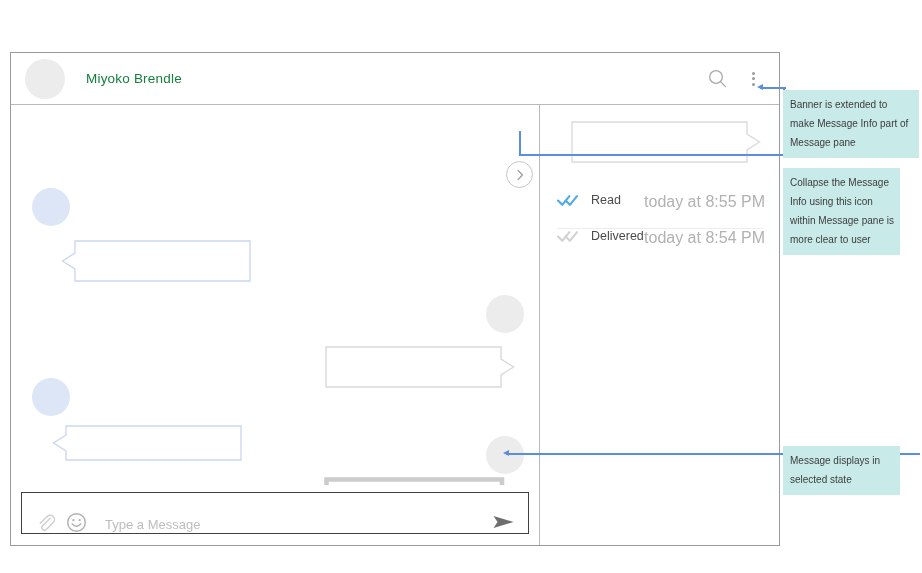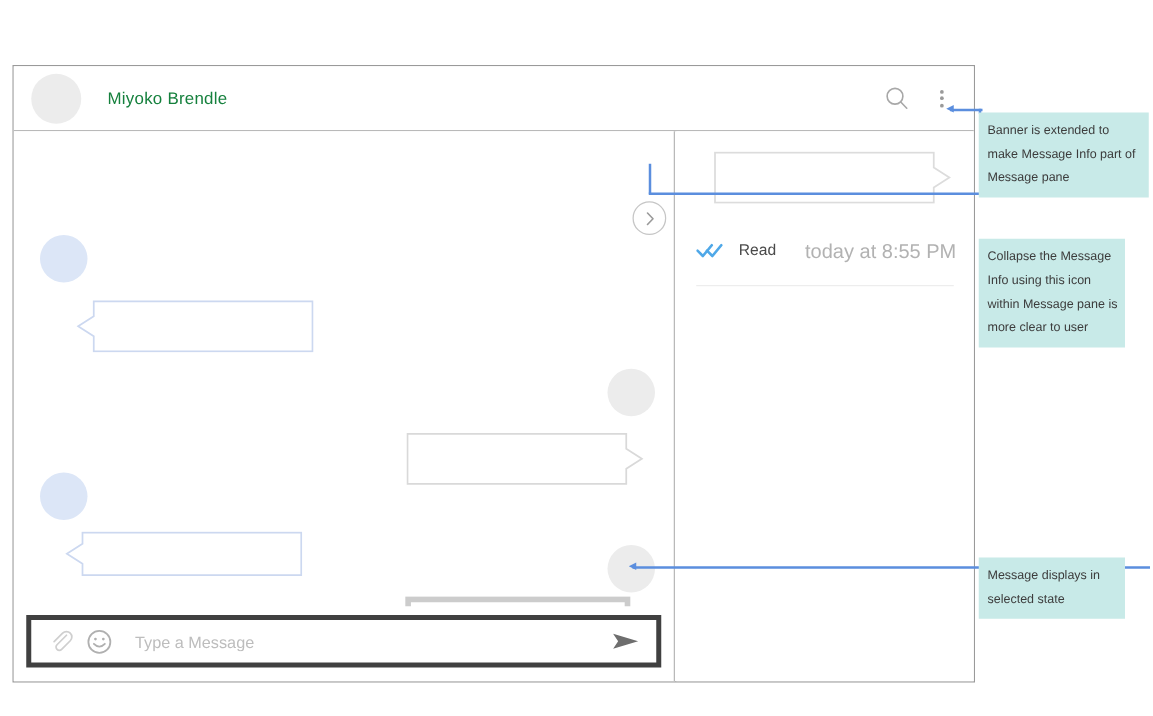--- a/index.html
+++ b/index.html
@@ -112,24 +112,24 @@
   .bubble svg { display: block; }
 
   
   #composer {
     position: absolute;
     left: 10px;
     bottom: 11px;
     width: 508px;
     height: 42px;
     box-sizing: border-box;
-    border: 4px solid #404040;
-    background: #ffffff;
-    display: flex;
-    align-items: center;
+    border: 1px solid #404040;
+    background: #ffffff;
+    display: flex;
+    align-items: flex-end;
     padding: 0 12px 0 14px;
   }
   #attach-icon  { width: 20px; height: 20px; flex:0 0 auto; }
   #emoji-icon   { width: 21px; height: 21px; flex:0 0 auto; margin-left: 10px; }
   #message-input {
     flex: 1 1 auto;
     border: none;
     outline: none;
     margin-left: 16px;
     font-family: "Liberation Sans", sans-serif;
@@ -203,21 +203,21 @@
   .annotation {
     position: absolute;
     background: #c8eae8;
     color: #3c3c3c;
     font-size: 10px;
     line-height: 19px;
     padding: 5px 6px 6px 7px;
     box-sizing: border-box;
   }
   #annotation-banner   { left: 783px; top: 90px;  width: 136px; }
-  #annotation-collapse { left: 783px; top: 168px; width: 117px; margin-top: 23px; }
+  #annotation-collapse { left: 783px; top: 168px; width: 117px; }
   #annotation-selected { left: 783px; top: 446px; width: 117px; }
 
   
   .leader { position: absolute; background: #5b8ede; }
   #leader-banner-h   { left: 760px; top: 87px;  width: 26px; height: 1.6px; }
   #leader-banner-v   { left: 783px; top: 87px;  width: 1.6px; height: 4px; }
   #leader-collapse-h { left: 519px; top: 154px; width: 265px; height: 1.6px; }
   #leader-collapse-v { left: 519px; top: 131px; width: 1.6px; height: 24px; }
   #leader-selected-h { left: 506px; top: 453px; width: 414px; height: 1.6px; }
 
@@ -336,20 +336,31 @@
               <path d="M8.6,7.5 L12.9,11.8 L20,3.2" fill="none" stroke="#4fa8e8" stroke-width="2.1" stroke-linecap="round" stroke-linejoin="round"></path>
             </svg>
           </span>
           <span class="info-label">Read</span>
           <span class="info-spacer"></span>
           <span class="info-time">today at 8:55 PM</span>
         </div>
 
         <div class="info-divider"></div>
 
+        <div class="info-row">
+          <span class="check-icon">
+            <svg width="22" height="14" viewBox="0 0 22 14">
+              <path d="M1,7.5 L5.3,11.8 L12.4,3.2" fill="none" stroke="#d2d2d2" stroke-width="2.1" stroke-linecap="round" stroke-linejoin="round"></path>
+              <path d="M8.6,7.5 L12.9,11.8 L20,3.2" fill="none" stroke="#d2d2d2" stroke-width="2.1" stroke-linecap="round" stroke-linejoin="round"></path>
+            </svg>
+          </span>
+          <span class="info-label">Delivered</span>
+          <span class="info-spacer"></span>
+          <span class="info-time">today at 8:54 PM</span>
+        </div>
 
       </div>
     </div>
 
     <div id="collapse-info-button">
       <svg width="14" height="14" viewBox="0 0 14 14">
         <path d="M5,2.4 L9.4,7 L5,11.6" fill="none" stroke="#9a9a9a" stroke-width="1.3" stroke-linecap="round" stroke-linejoin="round"></path>
       </svg>
     </div>
 

